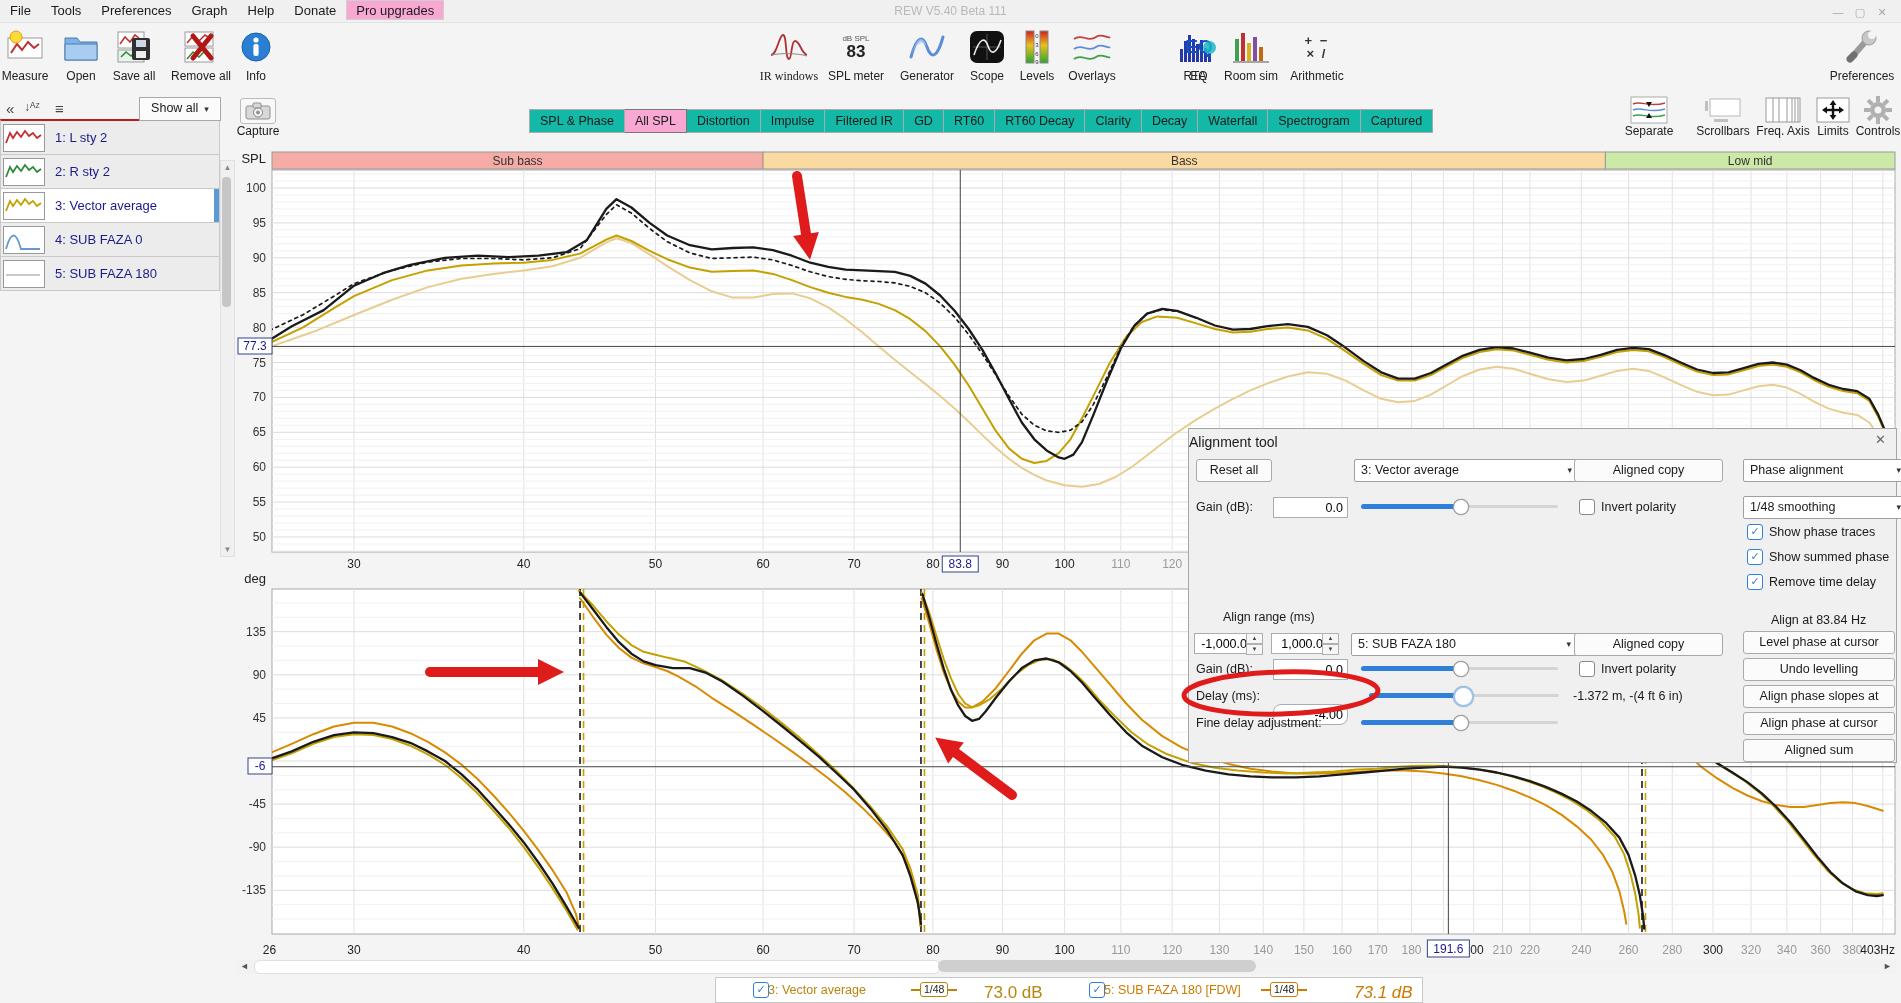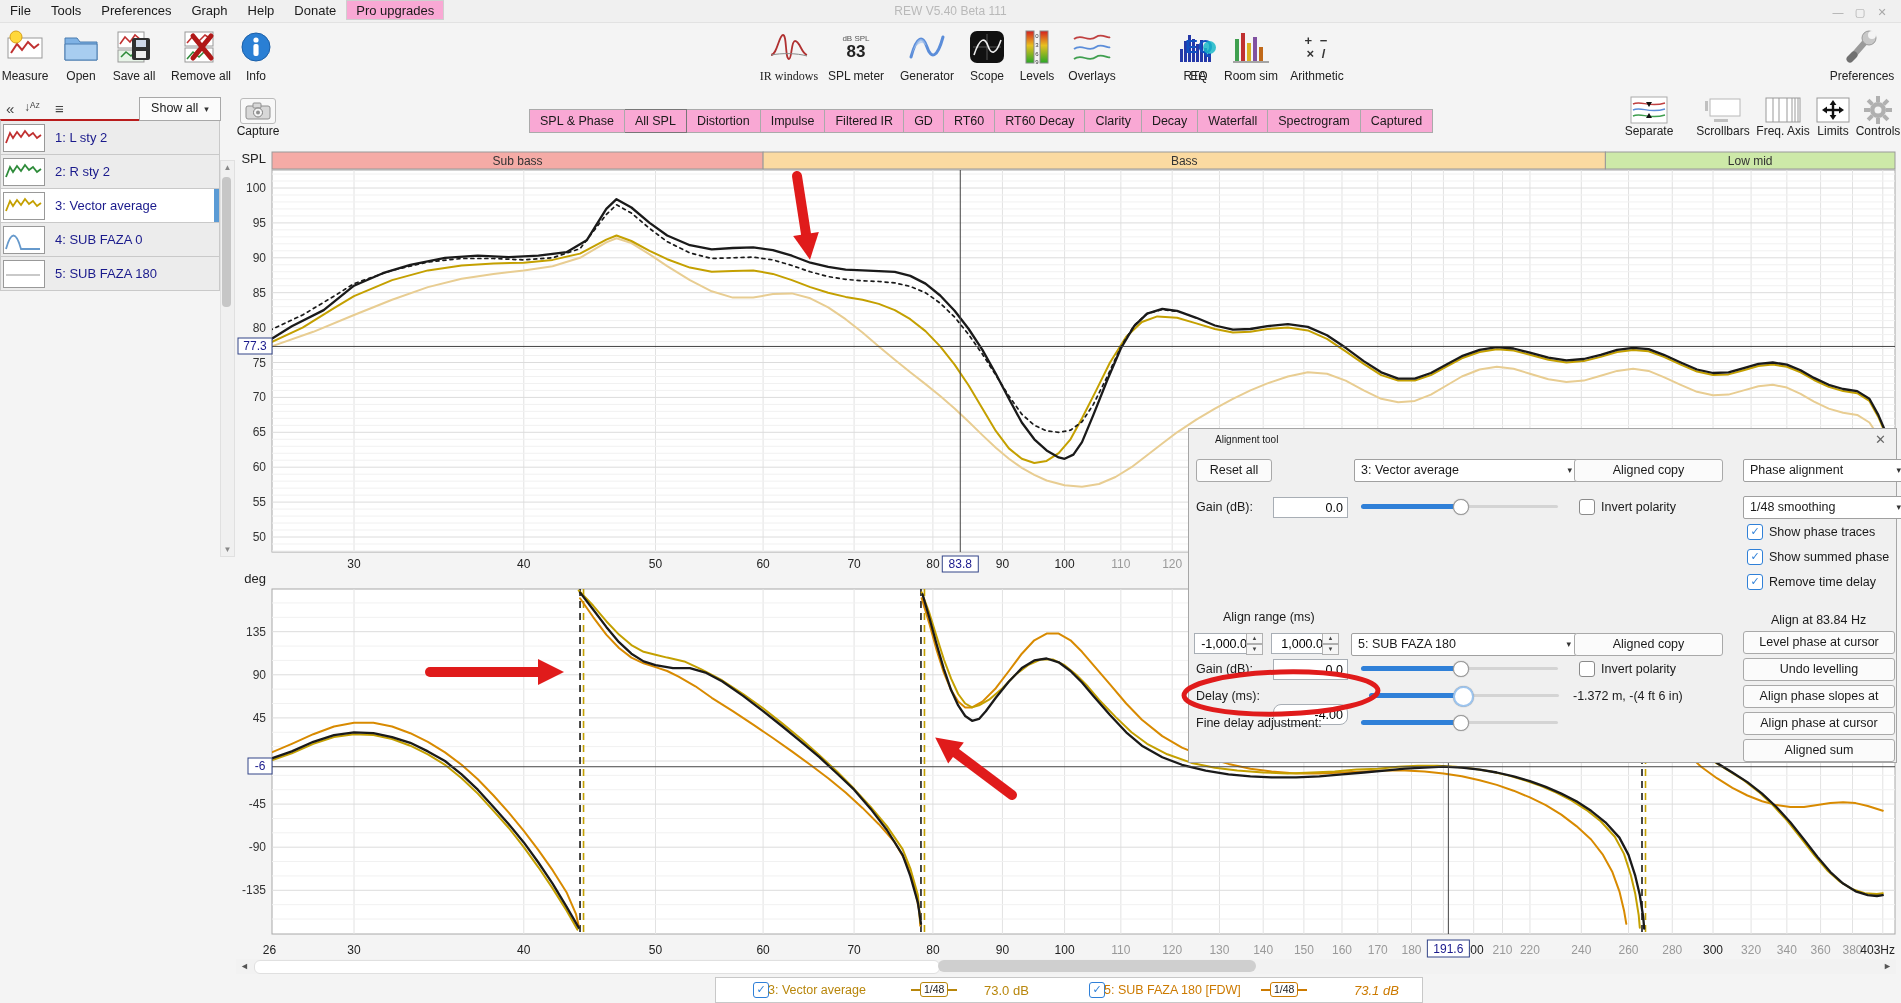--- a/index.html
+++ b/index.html
@@ -24,21 +24,21 @@
   .eq-txt{font-size:19px;font-weight:bold;color:#1050c0;position:relative;line-height:20px}
   .eq-dot{position:absolute;right:-3px;top:4px;width:13px;height:13px;border-radius:50%;background:#19b8c8;opacity:.85}
   
   #subbar{position:absolute;left:0;top:96px;width:100%;height:52px;z-index:28}
   .ph-ico{position:absolute;top:4px;font-size:15px;color:#444}
   #show-all{position:absolute;left:139px;top:1px;width:80px;height:22px;background:#fbfbfb;border:1px solid #a8a8a8;font-size:12.5px;text-align:center;line-height:21px}
   #show-all .dd-arrow{margin-left:6px;font-size:9px;color:#333}
   #capture{position:absolute;left:236px;top:2px;width:44px;text-align:center;font-size:12px}
   #capture .cap-ico{width:34px;height:24px;margin:0 auto;border:1px solid #bbb;border-radius:3px;background:#f8f8f8;display:flex;align-items:center;justify-content:center}
   #tabs{position:absolute;left:529px;top:13px;height:24px;display:flex}
-  .tab{border:1px solid #aaa;border-left:none;background:#f9a8d4;font-size:12.5px;padding:4px 10px 3px;white-space:nowrap}
+  .tab{border:1px solid #aaa;border-left:none;background:#14b8a6;font-size:12.5px;padding:4px 10px 3px;white-space:nowrap}
   .tab:first-child{border-left:1px solid #aaa}
   .tab.active{background:#f9a8d4;border-color:#777}
   .graph-btn{position:absolute;top:0;text-align:center;font-size:12px;color:#222}
   .graph-btn .g-ico{height:28px;display:flex;align-items:center;justify-content:center}
   
   #meas-list{position:absolute;left:0;top:119px;width:220px;z-index:5}
   .meas-row{position:relative;height:33px;background:#ececec;border:1px solid #c9c9c9;border-top:none;display:flex;align-items:center}
   .meas-row:first-child{border-top:2px solid #b91c1c}
   .meas-row.selected{background:#ffffff}
   .meas-row.selected::after{content:"";position:absolute;right:0;top:0;width:5px;height:100%;background:#5b9bd5}
@@ -56,24 +56,24 @@
   #freq-sb .fs-left{left:4px}#freq-sb .fs-right{right:4px}
   #freq-sb .fs-white{position:absolute;left:18px;top:1px;width:684px;height:12px;background:#fff;border:1px solid #e0e0e0;border-radius:6px}
   #freq-sb .fs-thumb{position:absolute;left:702px;top:1px;width:318px;height:12px;background:#cfcfcf;border-radius:6px}
   
   #legend{position:absolute;left:715px;top:977px;width:706px;height:24px;background:#fff;border:1px solid #c8c8c8;z-index:6}
   .lg-cb{position:absolute;top:4px;width:14px;height:14px;background:#fff;border:1.5px solid #2f80d8;border-radius:3px;color:#2f80d8;font-size:11px;line-height:13px;text-align:center;font-weight:bold}
   .lg-label{position:absolute;top:5px;font-size:12.5px;white-space:nowrap}
   .lg-badge{position:absolute;top:4px;display:flex;align-items:center}
   .lg-badge .seg{width:9px;height:0;border-top:2px solid}
   .lg-badge .bx{border:1.5px solid;border-radius:3px;font-size:10.5px;padding:0 3px;line-height:13px;background:#fff;color:#222}
-  .lg-val{position:absolute;top:5px;font-size:13px}
+  .lg-val{position:absolute;top:5px;font-size:17px}
   
   #dialog{position:absolute;left:1188px;top:428px;width:707px;height:333px;background:#f0f0f0;border:1px solid #a6a6a6;z-index:20;font-size:13px}
-  #dlg-title{position:absolute;left:26px;top:5px;font-size:10px}
+  #dlg-title{position:absolute;left:0;top:5px;font-size:14px}
   #dlg-close{position:absolute;right:10px;top:3px;color:#666;font-size:13px}
   .dlg-btn{position:absolute;background:#fbfbfb;border:1px solid #a9a9a9;border-radius:3px;text-align:center;font-size:12.5px;height:21px;line-height:20px}
   .dlg-dd{position:absolute;background:#fff;border:1px solid #a0a0a0;border-radius:2px;height:21px;line-height:20px;padding:0 6px;font-size:12.5px;white-space:nowrap;overflow:hidden}
   .dlg-dd .dd-arrow{position:absolute;right:5px;top:0;font-size:9px;color:#333}
   .dlg-input{position:absolute;background:#fff;border:1px solid #a8aeb5;height:19px;font-size:12.5px;text-align:right;padding:0 4px;font-family:inherit}
   .dlg-label{position:absolute;font-size:12.5px;white-space:nowrap}
   .dlg-cb{position:absolute;width:14px;height:14px;border-radius:3px;background:#fff;text-align:center;font-size:11px;line-height:13px;font-weight:bold}
   .dlg-cb.on{border:1.5px solid #2f80d8;color:#2f80d8}
   .dlg-cb.off{border:1px solid #8a8a8a;color:transparent}
   .slider{position:absolute;height:14px}

